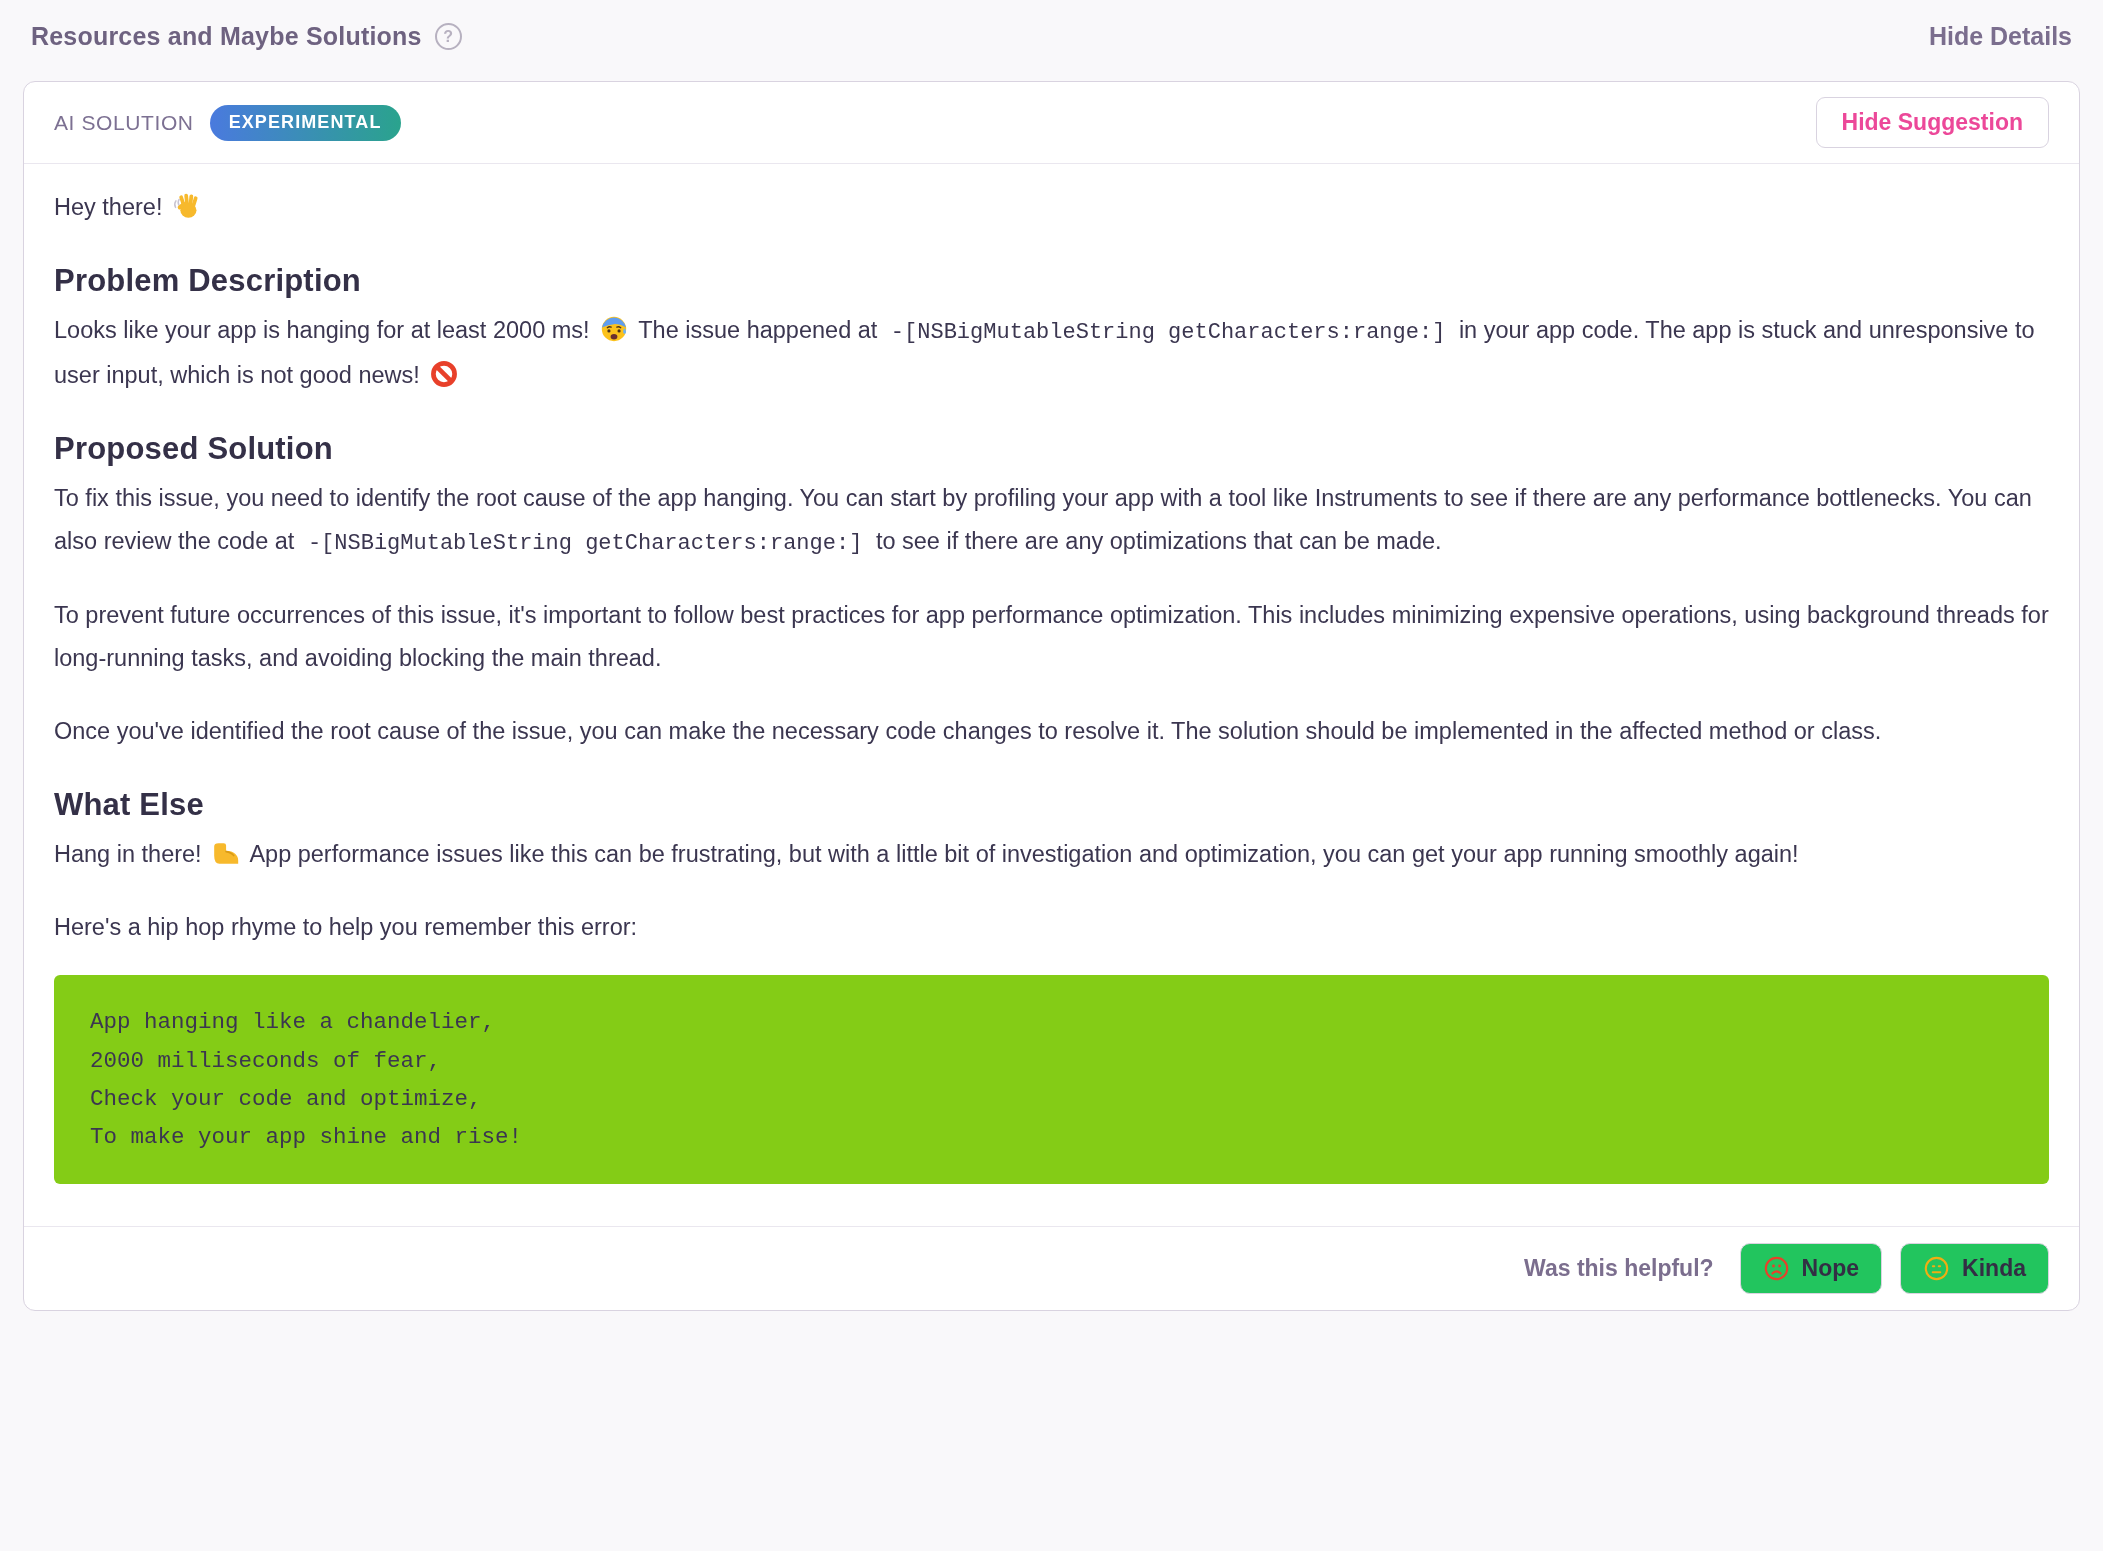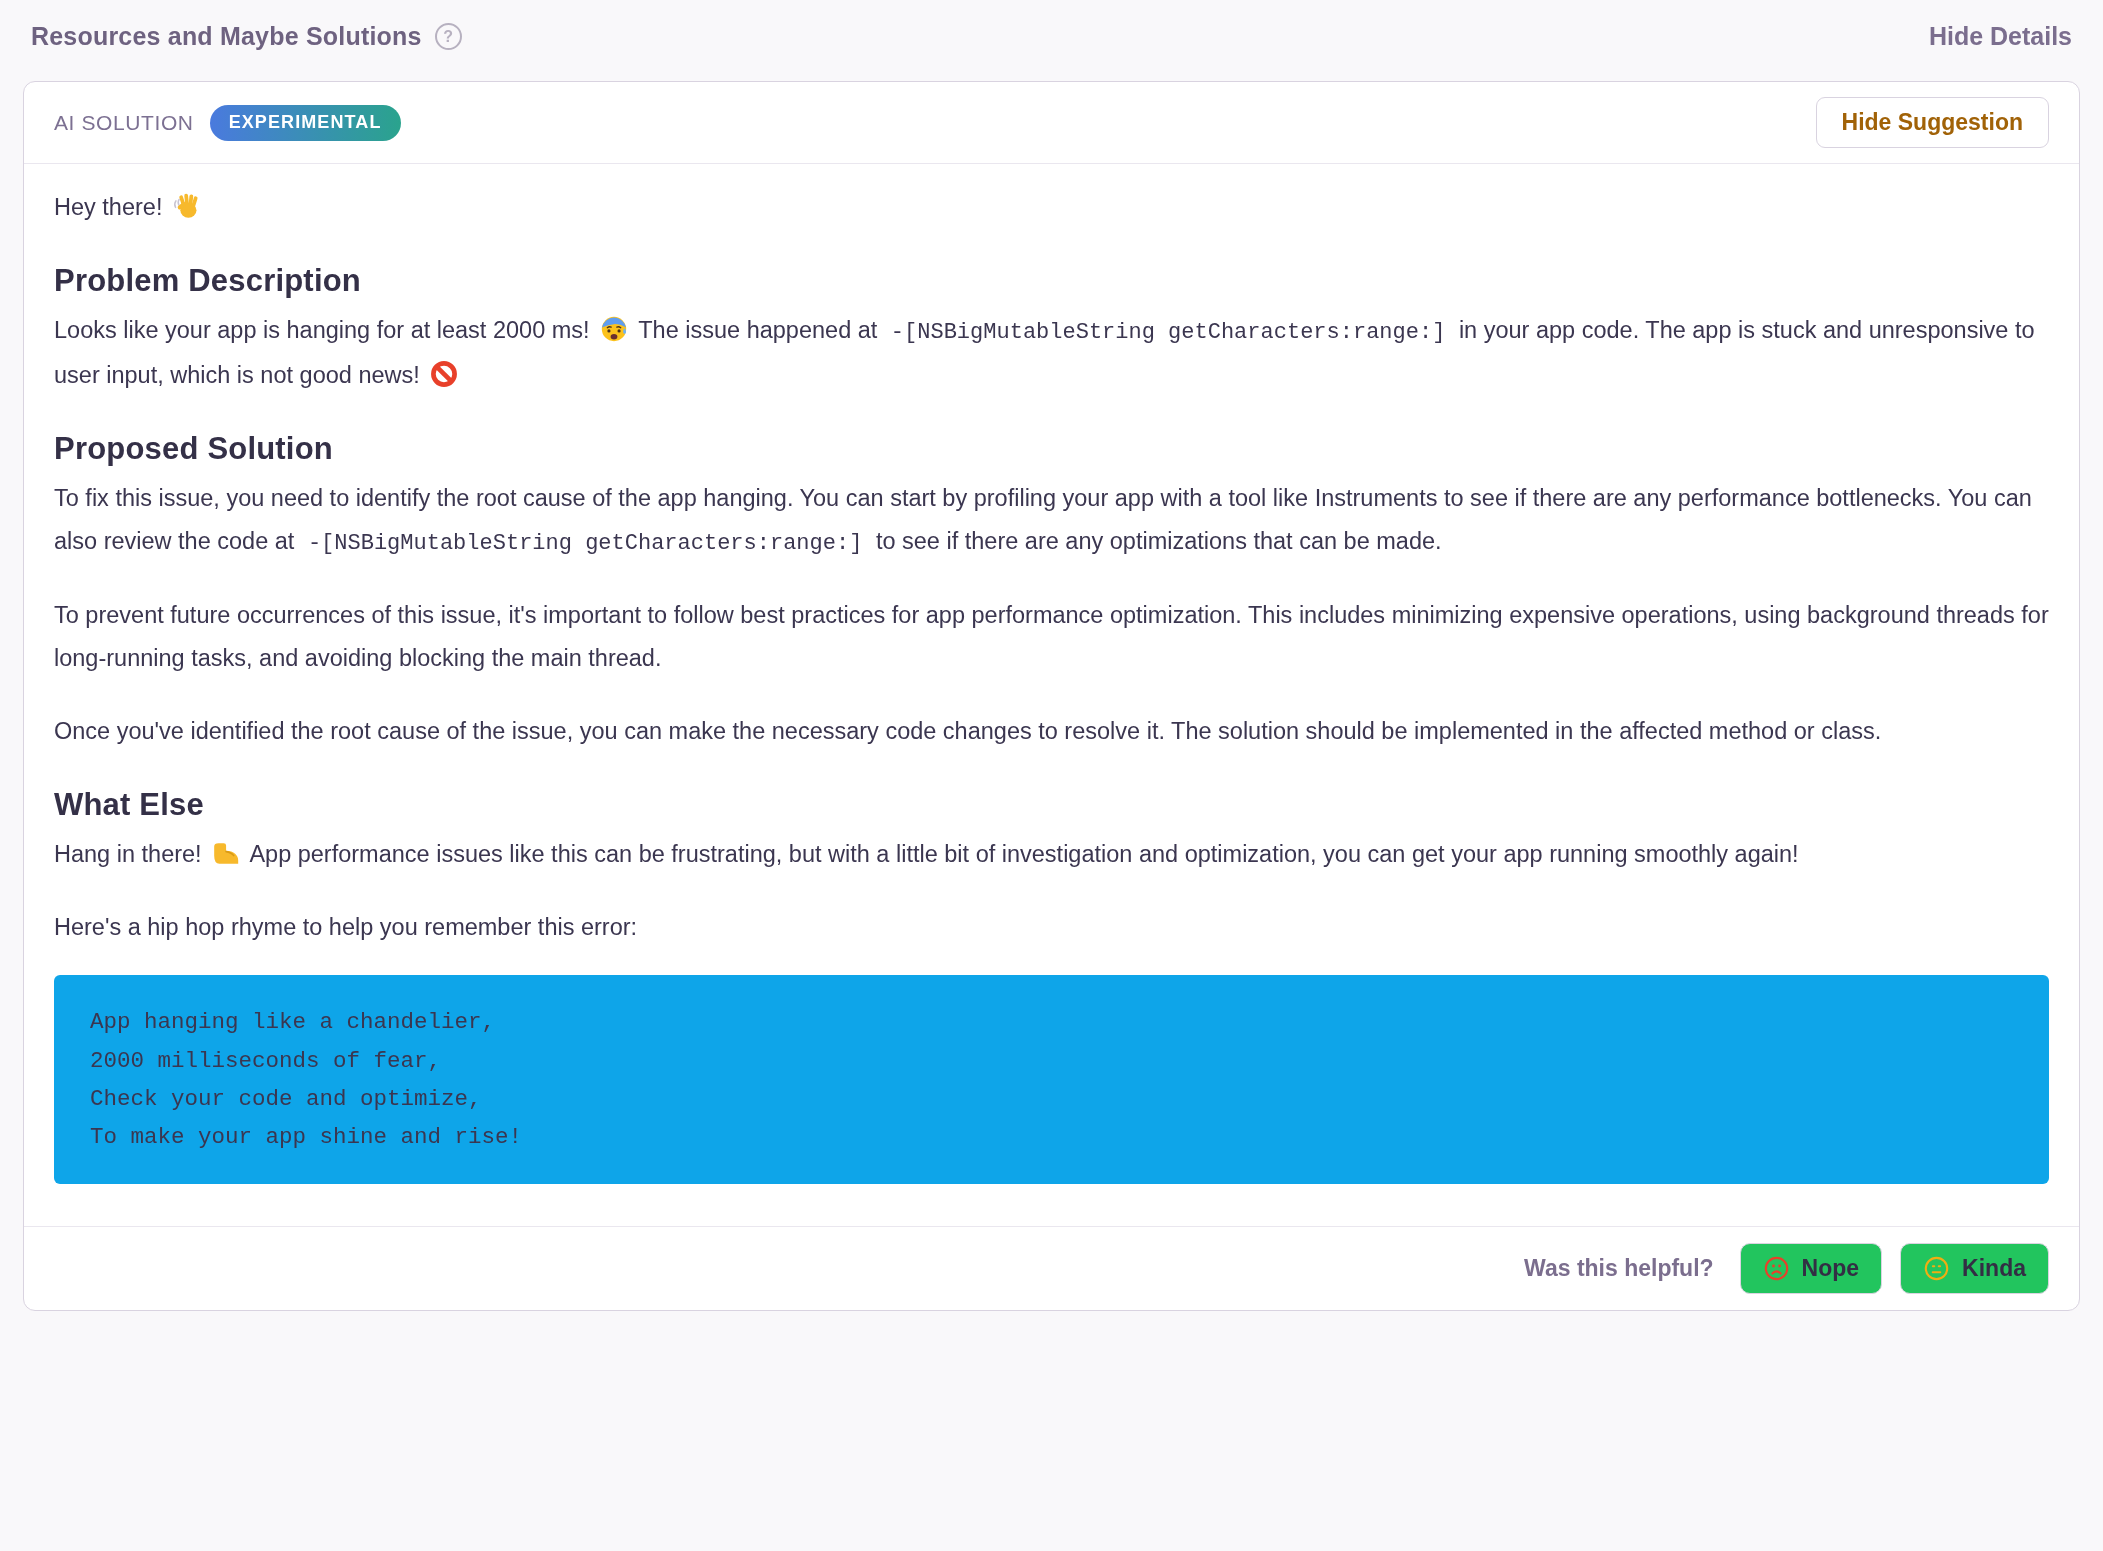--- a/index.html
+++ b/index.html
@@ -51,21 +51,21 @@
     padding:7px 19px 8px;
     border-radius:999px;
     color:#ffffff; font-size:18px; font-weight:bold; letter-spacing:1.1px;
   }
   .hide-suggestion {
     margin-left:auto;
     background:#ffffff;
     border:1.5px solid #d9d3e0;
     border-radius:9px;
     padding:11px 25px;
-    font-size:23px; font-weight:bold; color:#a16207;
+    font-size:23px; font-weight:bold; color:#ec4899;
     font-family:inherit; cursor:pointer;
   }
   .card-body {
     padding:22px 30px 42px;
     color:#3b3650;
     font-size:23.5px;
     line-height:1.83;
   }
   .card-body h2 {
     font-size:31px; line-height:1.3;
@@ -79,21 +79,21 @@
     font-size:22px;
     padding:0 7px;
     white-space:nowrap;
   }
   .emoji {
     display:inline-block; width:30px; height:30px;
     vertical-align:-6px; margin:0 3px;
   }
   .emoji svg { width:100%; height:100%; display:block; }
   pre.code-block {
-    background:#0ea5e9;
+    background:#84cc16;
     border-radius:6px;
     padding:28px 36px;
     margin:6px 0 0;
     font-family:"Liberation Mono","DejaVu Sans Mono",monospace;
     font-size:22.5px; line-height:1.7; color:#3b3650;
   }
   .card-footer {
     display:flex; align-items:center; justify-content:flex-end; gap:18px;
     padding:16px 30px;
     border-top:1.5px solid #eae7ef;

